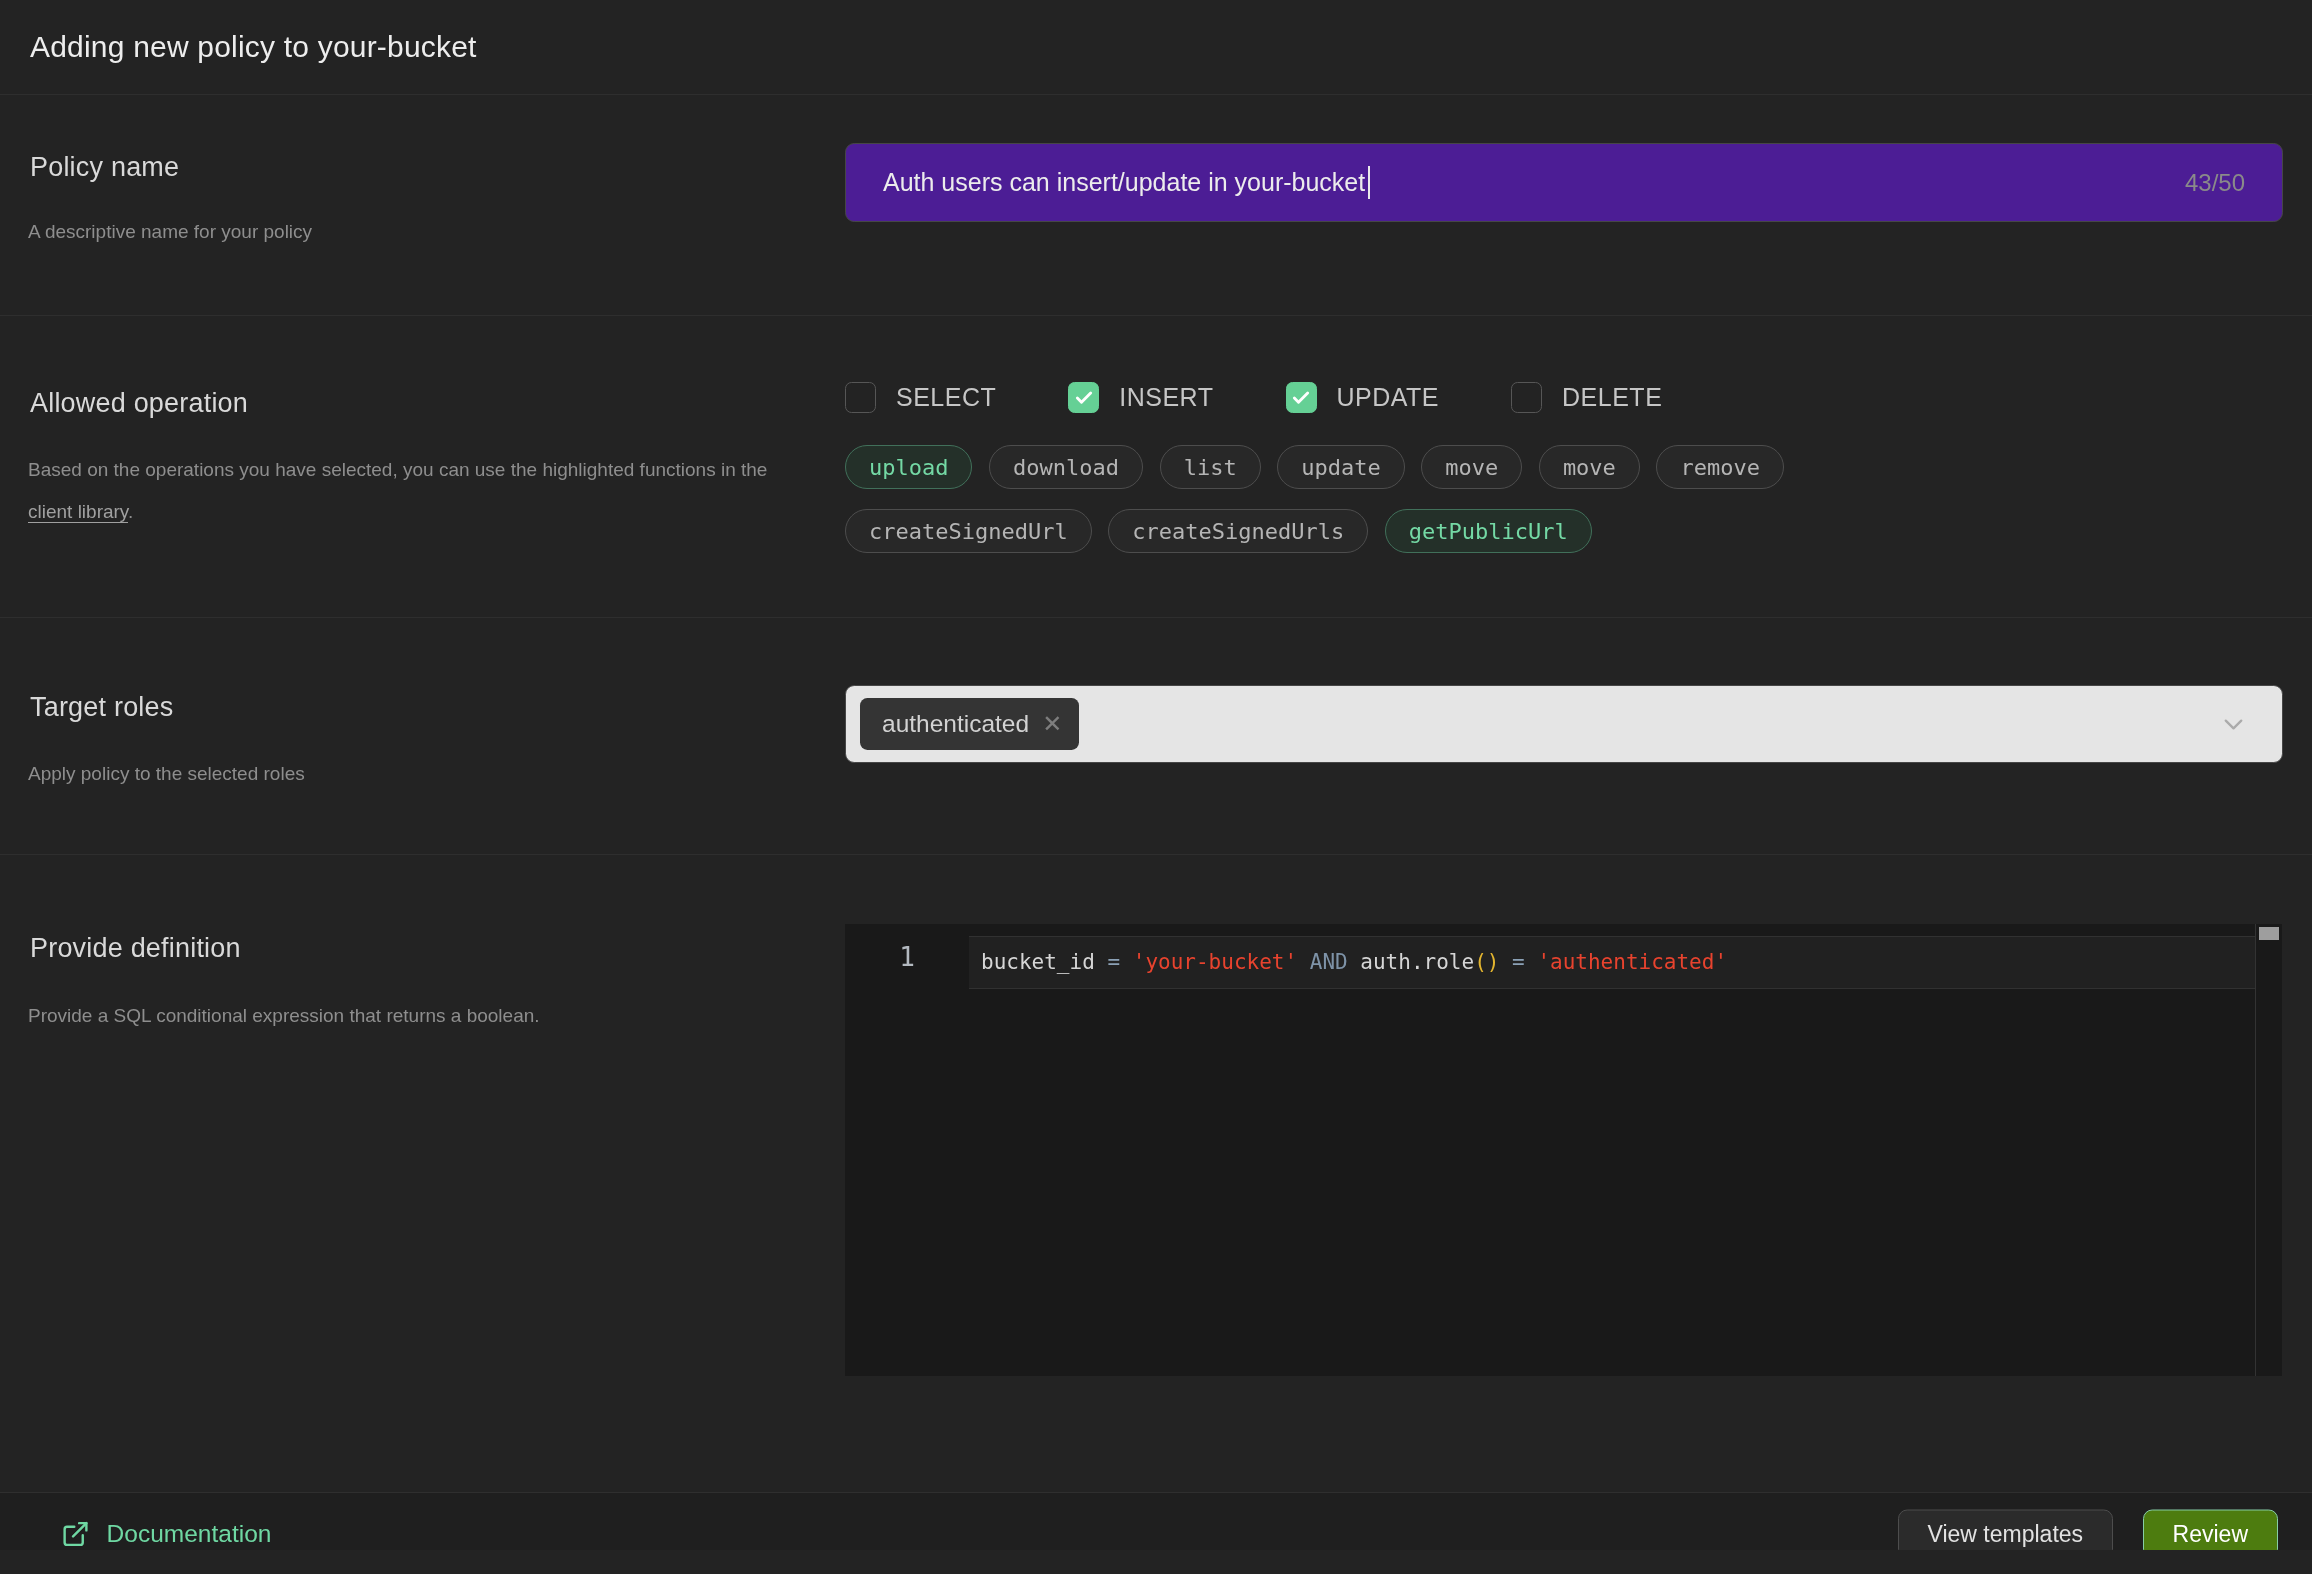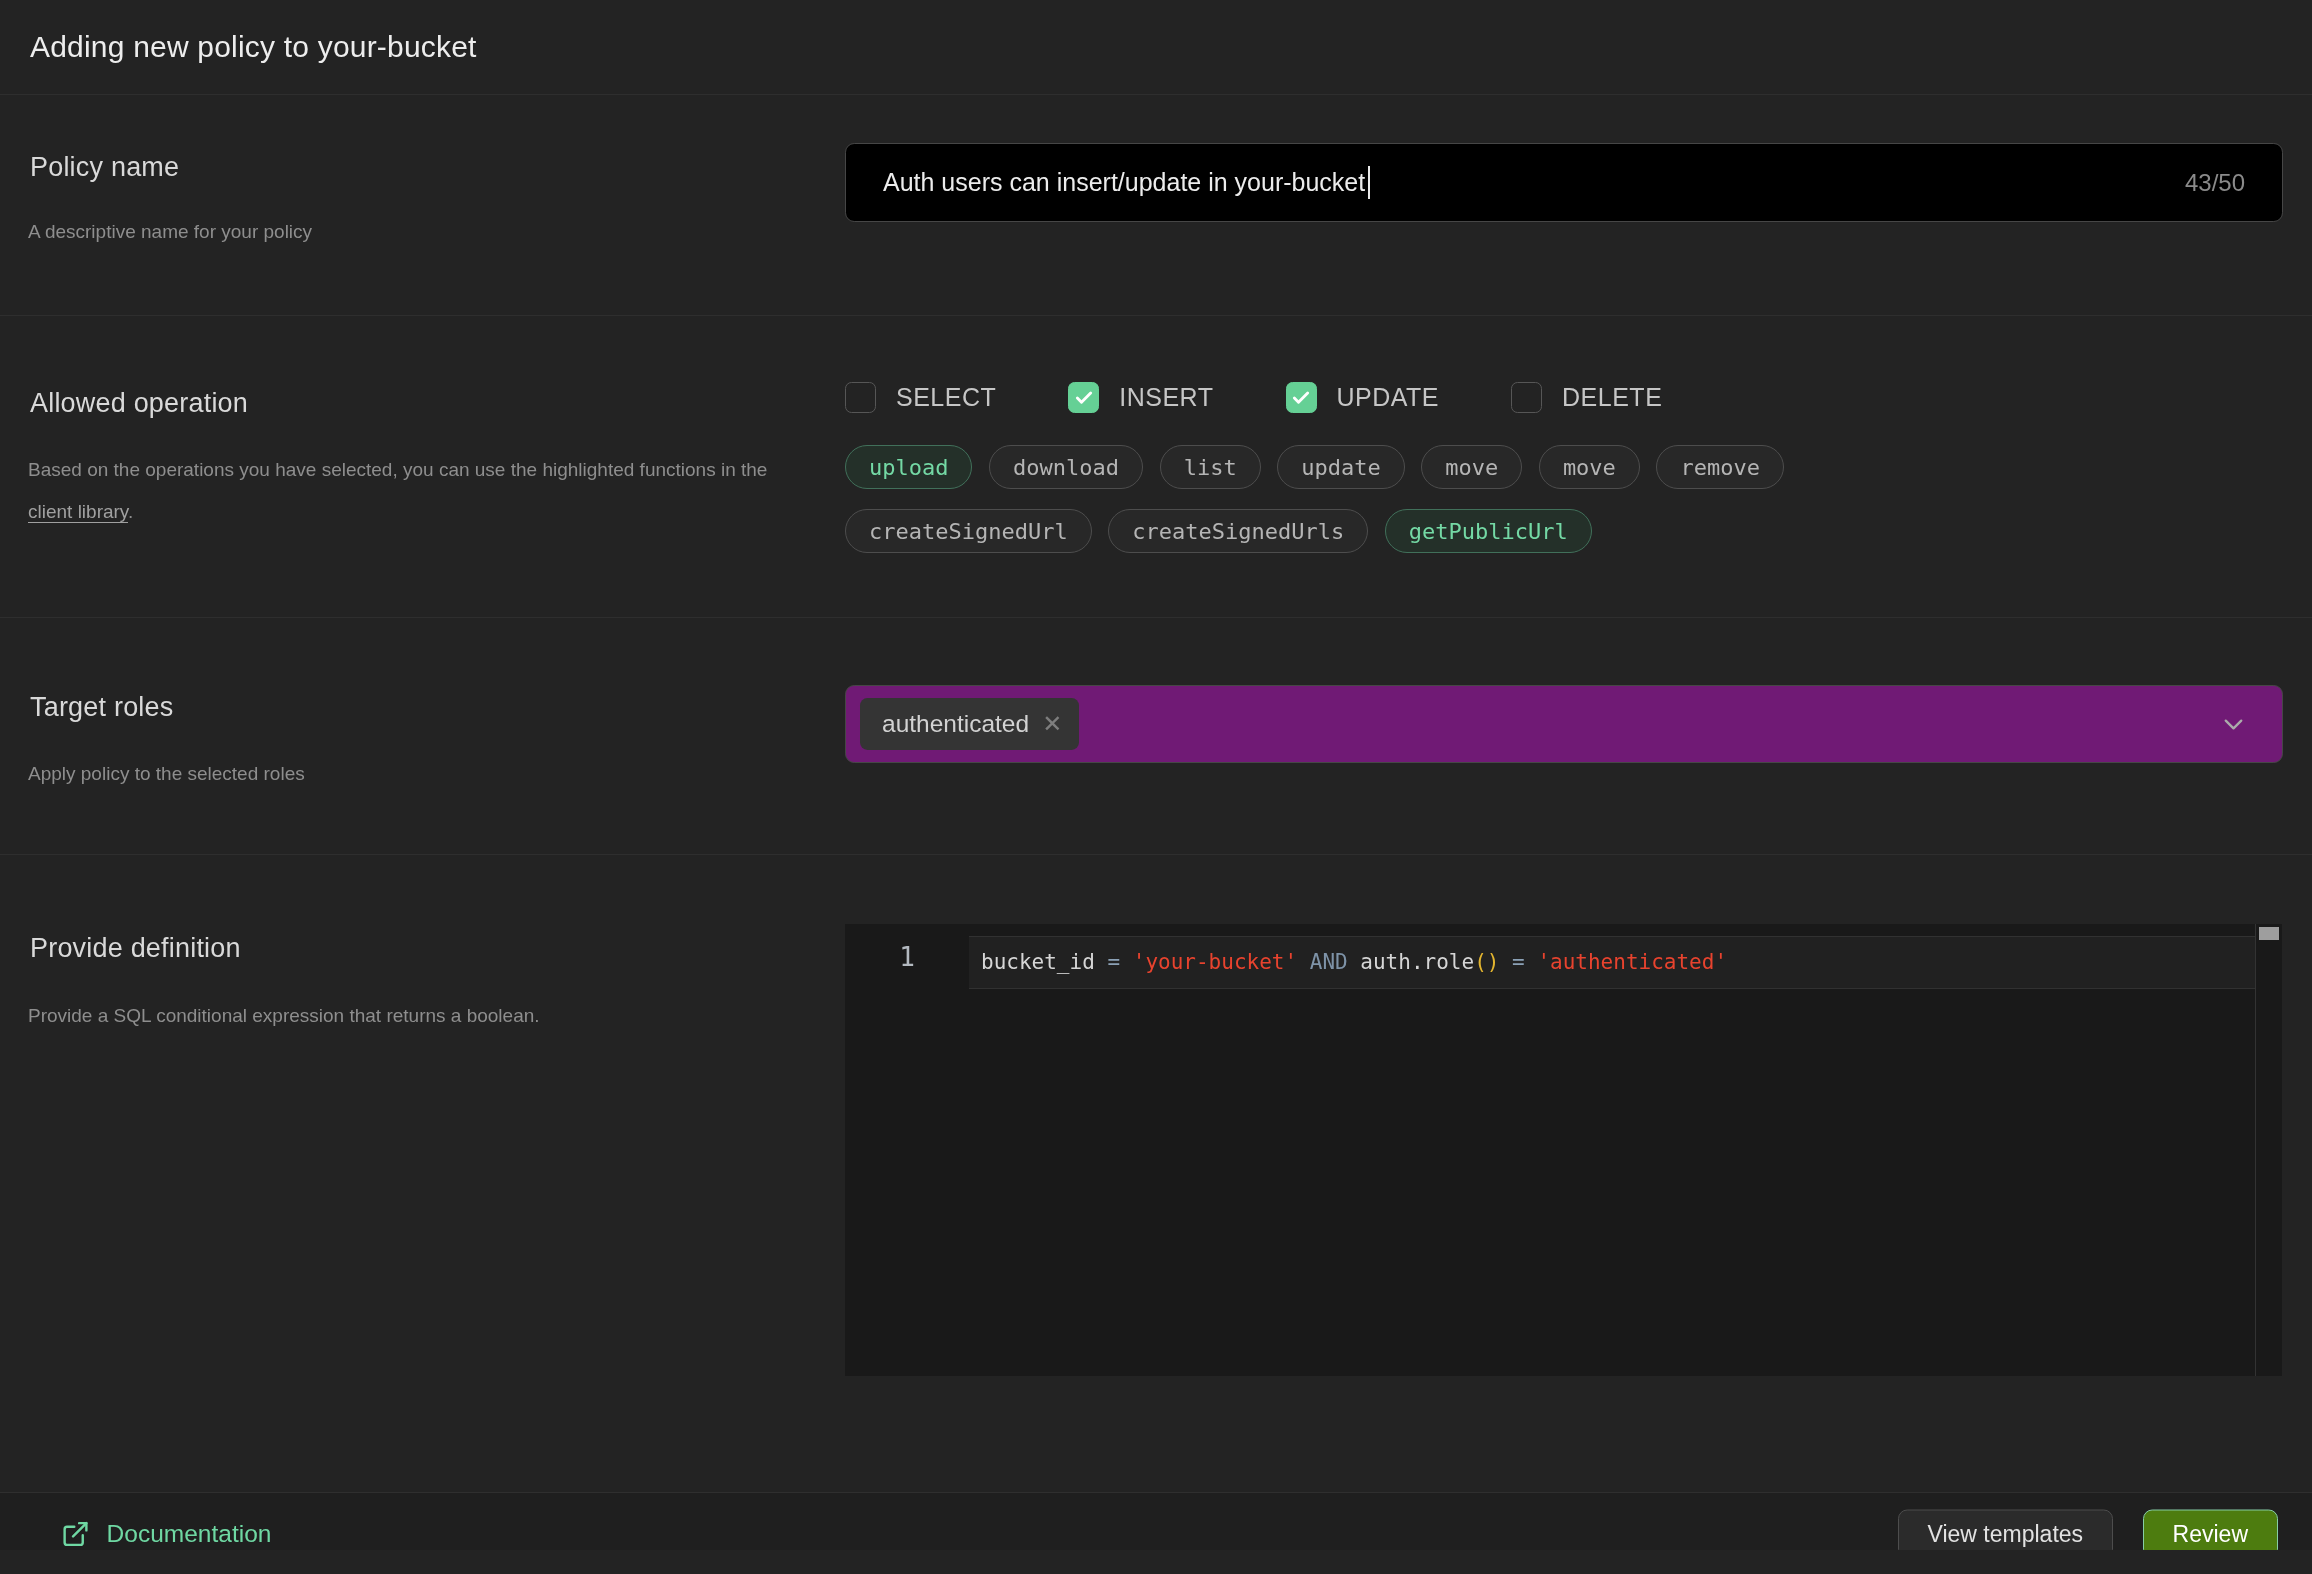--- a/index.html
+++ b/index.html
@@ -20,21 +20,21 @@
   .s2 { top:315px; height:303px; border-top:0.9px solid #2e2e2e; }
   .s3 { top:617px; height:236px; border-top:0.9px solid #2e2e2e; }
   .s4 { top:854px; height:639px; border-top:0.9px solid #2e2e2e; }
 
   .lbl  { position:absolute; left:30px; font-size:27px; color:#d9d9d9; letter-spacing:0.2px; }
   .desc { position:absolute; left:28px; font-size:19px; color:#8e8e8e; line-height:42px; }
   .desc a { color:#a0a0a0; text-decoration:underline; text-underline-offset:3.7px; }
 
   
   .text-input { position:absolute; left:845px; top:48px; width:1438px; height:79px;
-                background:#000000; border:0.9px solid #464646; border-radius:9.2px;
+                background:#4c1d95; border:0.9px solid #464646; border-radius:9.2px;
                 display:flex; align-items:center; padding:0 37px; }
   .ti-value { font-size:25px; color:#ececec; white-space:pre; }
   .ti-caret { width:1.8px; height:33px; background:#eaeaea; margin-left:2.8px; }
   .ti-counter { margin-left:auto; font-size:24px; color:#8a8a8a; }
 
   
   .cb-row { position:absolute; left:845px; top:66px; display:flex; gap:72px; align-items:center; }
   .cb-group { display:flex; align-items:center; gap:20px; cursor:default;justify-content:flex-end; }
   .cb { width:31px; height:31px; border-radius:6.5px; border:1.8px solid #565656; background:transparent;
         display:flex; align-items:center; justify-content:center; flex:0 0 auto; }
@@ -45,21 +45,21 @@
 
   .pill-row { position:absolute; left:845px; display:flex; gap:16.6px; }
   .pr1 { top:129px; } .pr2 { top:193px; }
   .pill { height:44px; padding:0 23px; border-radius:22px; border:0.9px solid #4d4d4d;
           background:#282828; color:#b5b5b5; font-family:"DejaVu Sans Mono", monospace;
           font-size:22px; display:inline-flex; align-items:center; white-space:nowrap; }
   .pill.hl { color:#74d9a5; border-color:#41705a; background:#243029; }
 
   
   .select-box { position:absolute; left:845px; top:67px; width:1438px; height:78px;
-                background:#701a75; border:0.9px solid #464646; border-radius:9.2px;
+                background:#e5e5e5; border:0.9px solid #464646; border-radius:9.2px;
                 display:flex; align-items:center; padding:0 33px 0 14px; }
   .chip { background:#343434; border-radius:7.4px; height:52px; padding:0 16.6px 0 22px;
           display:inline-flex; align-items:center; gap:13px; }
   .chip-label { font-size:24.5px; color:#d2d2d2; }
   .chip-close { font-size:24px; color:#7d7d7d; line-height:1; }
   .sel-chevron { margin-left:auto; display:flex; }
 
   
   .editor { position:absolute; left:845px; top:69px; width:1437px; height:452px;
             background:#191919; font-family:"DejaVu Sans Mono", monospace; }

